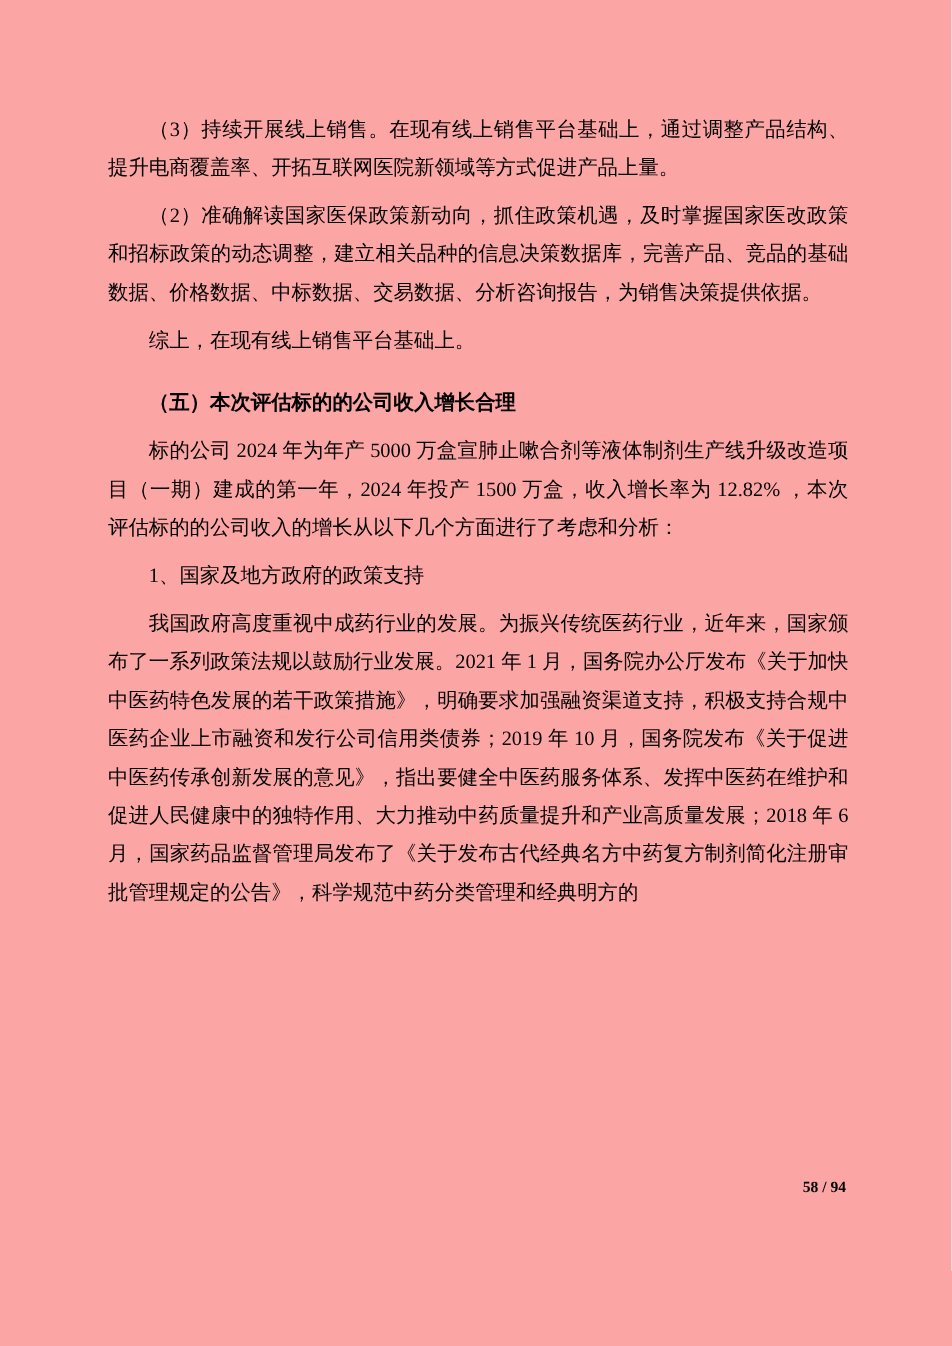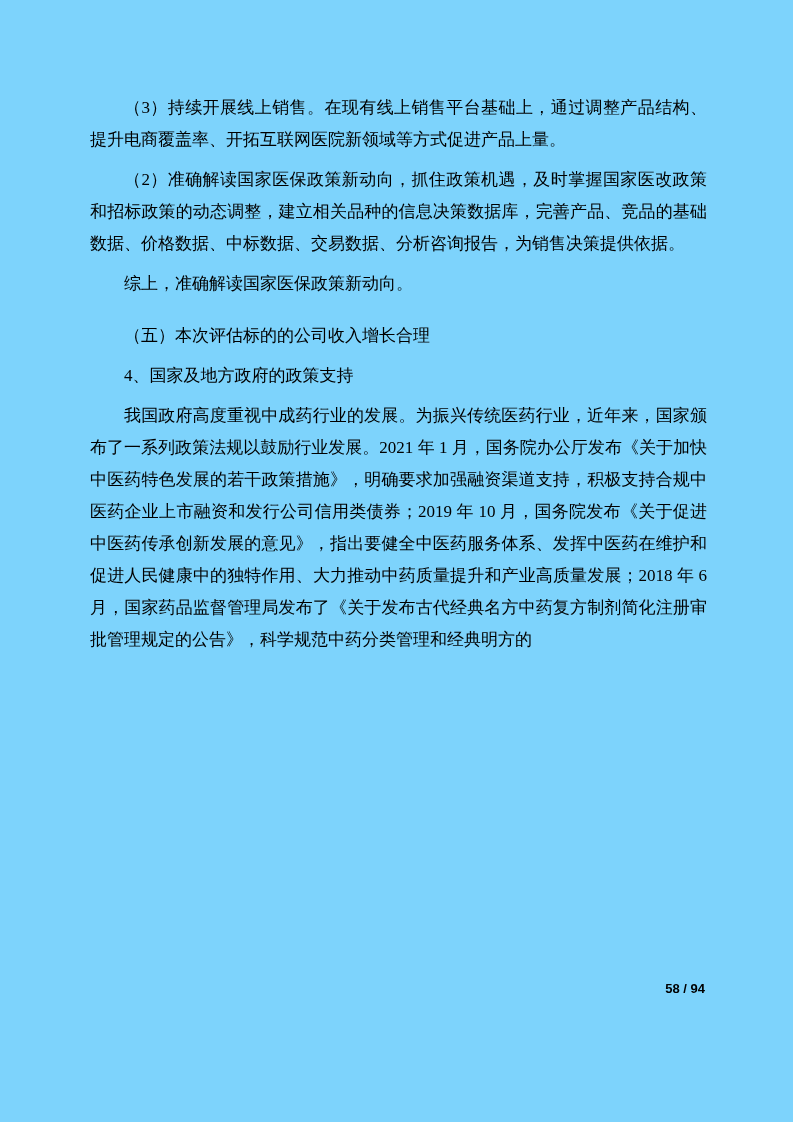--- a/index.html
+++ b/index.html
@@ -4,21 +4,21 @@
   <style>
     html, body {
       margin: 0;
       padding: 0;
       background: #ffffff;
     }
     .page {
       position: relative;
       width: 793px;
       height: 1122px;
-      background: #7dd3fc;
+      background: #fca5a5;
       color: #000000;
       font-family: "Liberation Serif", "DejaVu Serif", serif;
       overflow: hidden;
       box-sizing: border-box;
     }
     .content {
       position: absolute;
       left: 90px;
       top: 92px;
       width: 617px;
@@ -27,40 +27,41 @@
       font-size: 17px;
       line-height: 32px;
       text-align: justify;
       text-indent: 34px;
       margin: 0 0 8px 0;
       word-break: break-all;
     }
     .heading {
       font-size: 17px;
       line-height: 32px;
-      font-weight: normal;
+      font-weight: bold;
       text-indent: 34px;
       margin: 20px 0 8px 0;
       font-family: "Liberation Sans", "DejaVu Sans", sans-serif;
     }
     .page-number {
       position: absolute;
       right: 88px;
       top: 981px;
       font-size: 13px;
       font-weight: bold;
-      font-family: Liberation Sans, sans-serif;
+      font-family: Liberation Serif, serif;
     }
   </style>
 </head>
 <body>
 
 <div class="page">
   <div class="content">
     <p class="para">（3）持续开展线上销售。在现有线上销售平台基础上，通过调整产品结构、提升电商覆盖率、开拓互联网医院新领域等方式促进产品上量。</p>
     <p class="para">（2）准确解读国家医保政策新动向，抓住政策机遇，及时掌握国家医改政策和招标政策的动态调整，建立相关品种的信息决策数据库，完善产品、竞品的基础数据、价格数据、中标数据、交易数据、分析咨询报告，为销售决策提供依据。</p>
-    <p class="para">综上，准确解读国家医保政策新动向。</p>
+    <p class="para">综上，在现有线上销售平台基础上。</p>
     <h3 class="heading">（五）本次评估标的的公司收入增长合理</h3>
-    <p class="para">4、国家及地方政府的政策支持</p>
+    <p class="para">标的公司 2024 年为年产 5000 万盒宣肺止嗽合剂等液体制剂生产线升级改造项目（一期）建成的第一年，2024 年投产 1500 万盒，收入增长率为 12.82% ，本次评估标的的公司收入的增长从以下几个方面进行了考虑和分析：</p>
+    <p class="para">1、国家及地方政府的政策支持</p>
     <p class="para">我国政府高度重视中成药行业的发展。为振兴传统医药行业，近年来，国家颁布了一系列政策法规以鼓励行业发展。2021 年 1 月，国务院办公厅发布《关于加快中医药特色发展的若干政策措施》，明确要求加强融资渠道支持，积极支持合规中医药企业上市融资和发行公司信用类债券；2019 年 10 月，国务院发布《关于促进中医药传承创新发展的意见》，指出要健全中医药服务体系、发挥中医药在维护和促进人民健康中的独特作用、大力推动中药质量提升和产业高质量发展；2018 年 6 月，国家药品监督管理局发布了《关于发布古代经典名方中药复方制剂简化注册审批管理规定的公告》，科学规范中药分类管理和经典明方的</p>
   </div>
   <div class="page-number">58 / 94</div>
 </div>
 
 </body></html>

